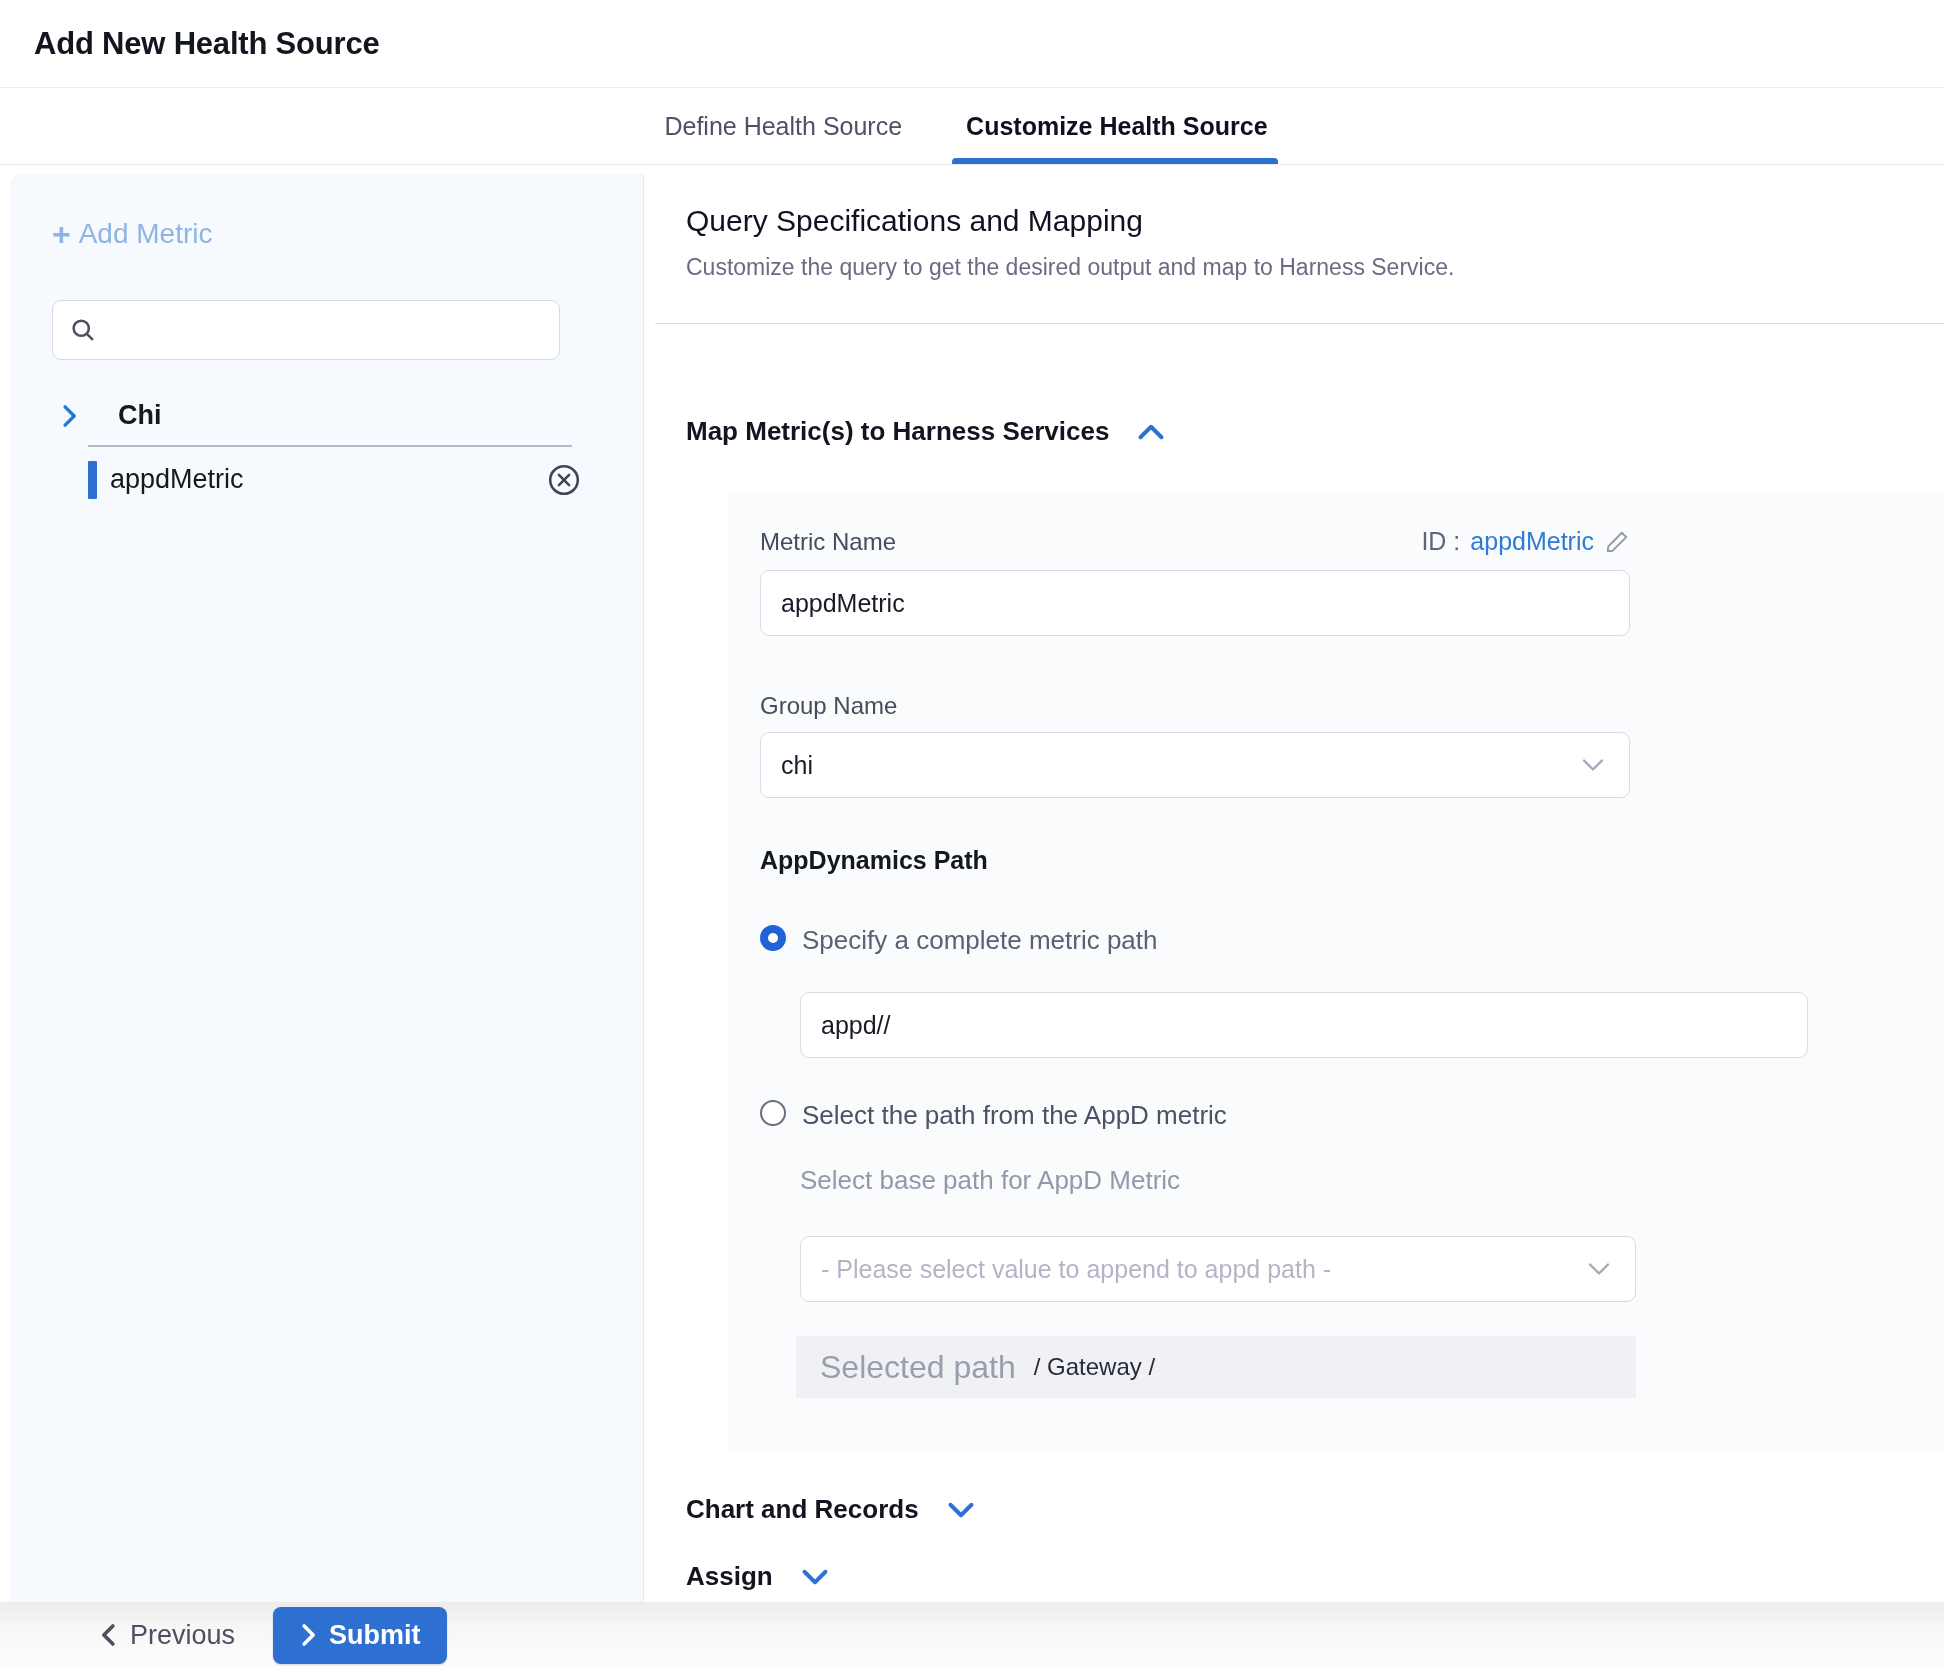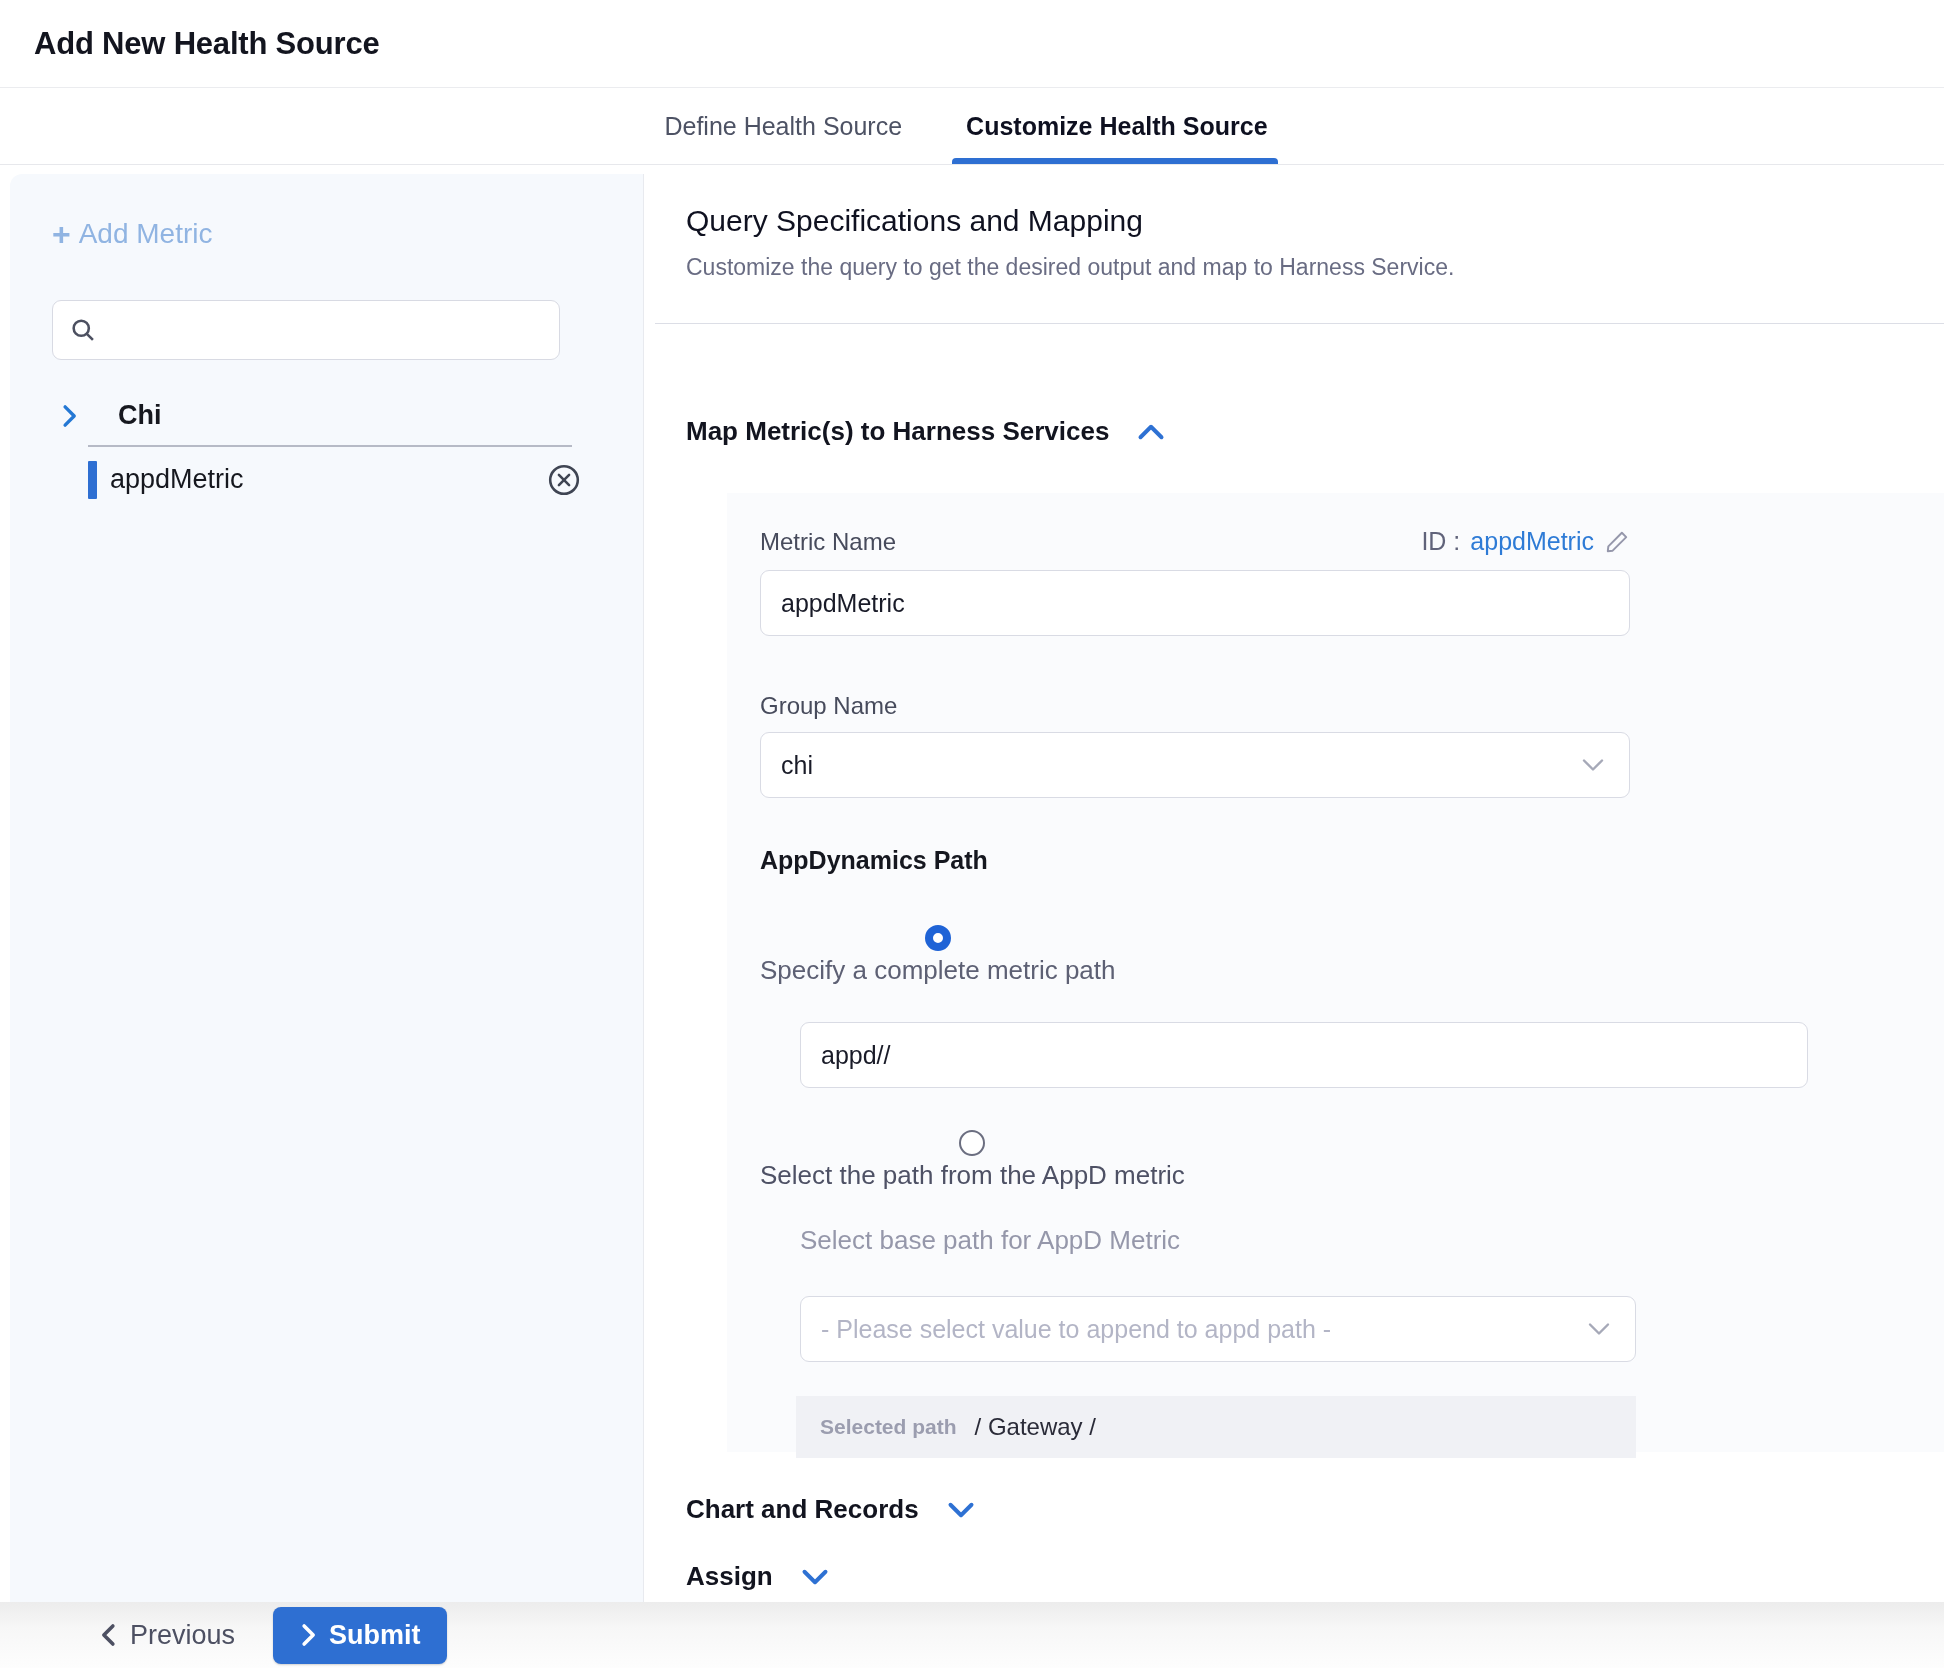--- a/index.html
+++ b/index.html
@@ -74,37 +74,37 @@
                 font-family:"Liberation Sans","DejaVu Sans",sans-serif; }
   .select { margin-top:12px; width:870px; height:66px; background:#fff;
             border:1px solid #d9dbe4; border-radius:9px; display:flex; align-items:center;
             padding:0 24px 0 20px; cursor:pointer; }
   .select .sel-text { flex:1; font-size:25px; color:#191b28; }
   .select .sel-placeholder { flex:1; font-size:25px; color:#b3b5c6; }
 
   .gn-label { margin-top:56px; }
   .appd-title { margin-top:48px; font-size:25px; font-weight:bold; color:#15171f; }
 
-  .radio-row { display:flex; align-items:center; gap:4px; width:max-content; cursor:pointer;flex-direction:column; }
+  .radio-row { display:flex; gap:16px; width:max-content; cursor:pointer; }
   .r1 { margin-top:50px; }
   .r2 { margin-top:42px; }
   .radio { width:26px; height:26px; border-radius:50%; background:#fff; flex:0 0 auto; }
   .radio.on  { border:8px solid #1f63d6; }
   .radio.off { border:2px solid #6b6e80; }
   .radio-label-1 { font-size:26px; color:#5d6074; }
   .radio-label-2 { font-size:26px; color:#4e5165; }
 
   .indent { margin-left:40px; }
   .path-input { margin-top:36px; width:1008px; }
   .basepath-label { margin-top:34px; font-size:26px; color:#9597aa; }
   .basepath-select { margin-top:40px; width:836px; }
 
   .selected-path-bar { margin-top:34px; margin-left:36px; width:840px; height:62px;
         background:#f0f1f5; display:flex; align-items:center; padding-left:24px; gap:18px; }
-  .sp-label { font-size:21px; color:#9b9daf; font-weight:bold; }
+  .sp-label { font-size:32px; color:#9b9daf; font-weight:normal; }
   .sp-value { font-size:24px; color:#2a2b38; font-weight:normal; }
 
   
   .footer { position:absolute; left:0; right:0; bottom:0; height:66px;
             background:linear-gradient(180deg,#ececec 0%,#f7f7f7 40%,#fdfdfd 100%);
             display:flex; align-items:center; padding-left:100px; gap:38px; }
   .btn-prev { display:flex; align-items:center; gap:12px; background:transparent; border:none;
               font-size:27px; color:#4d5062; cursor:pointer;
               font-family:"Liberation Sans","DejaVu Sans",sans-serif; }
   .btn-submit { display:flex; align-items:center; gap:12px; background:#2e6fd2; border:none;

